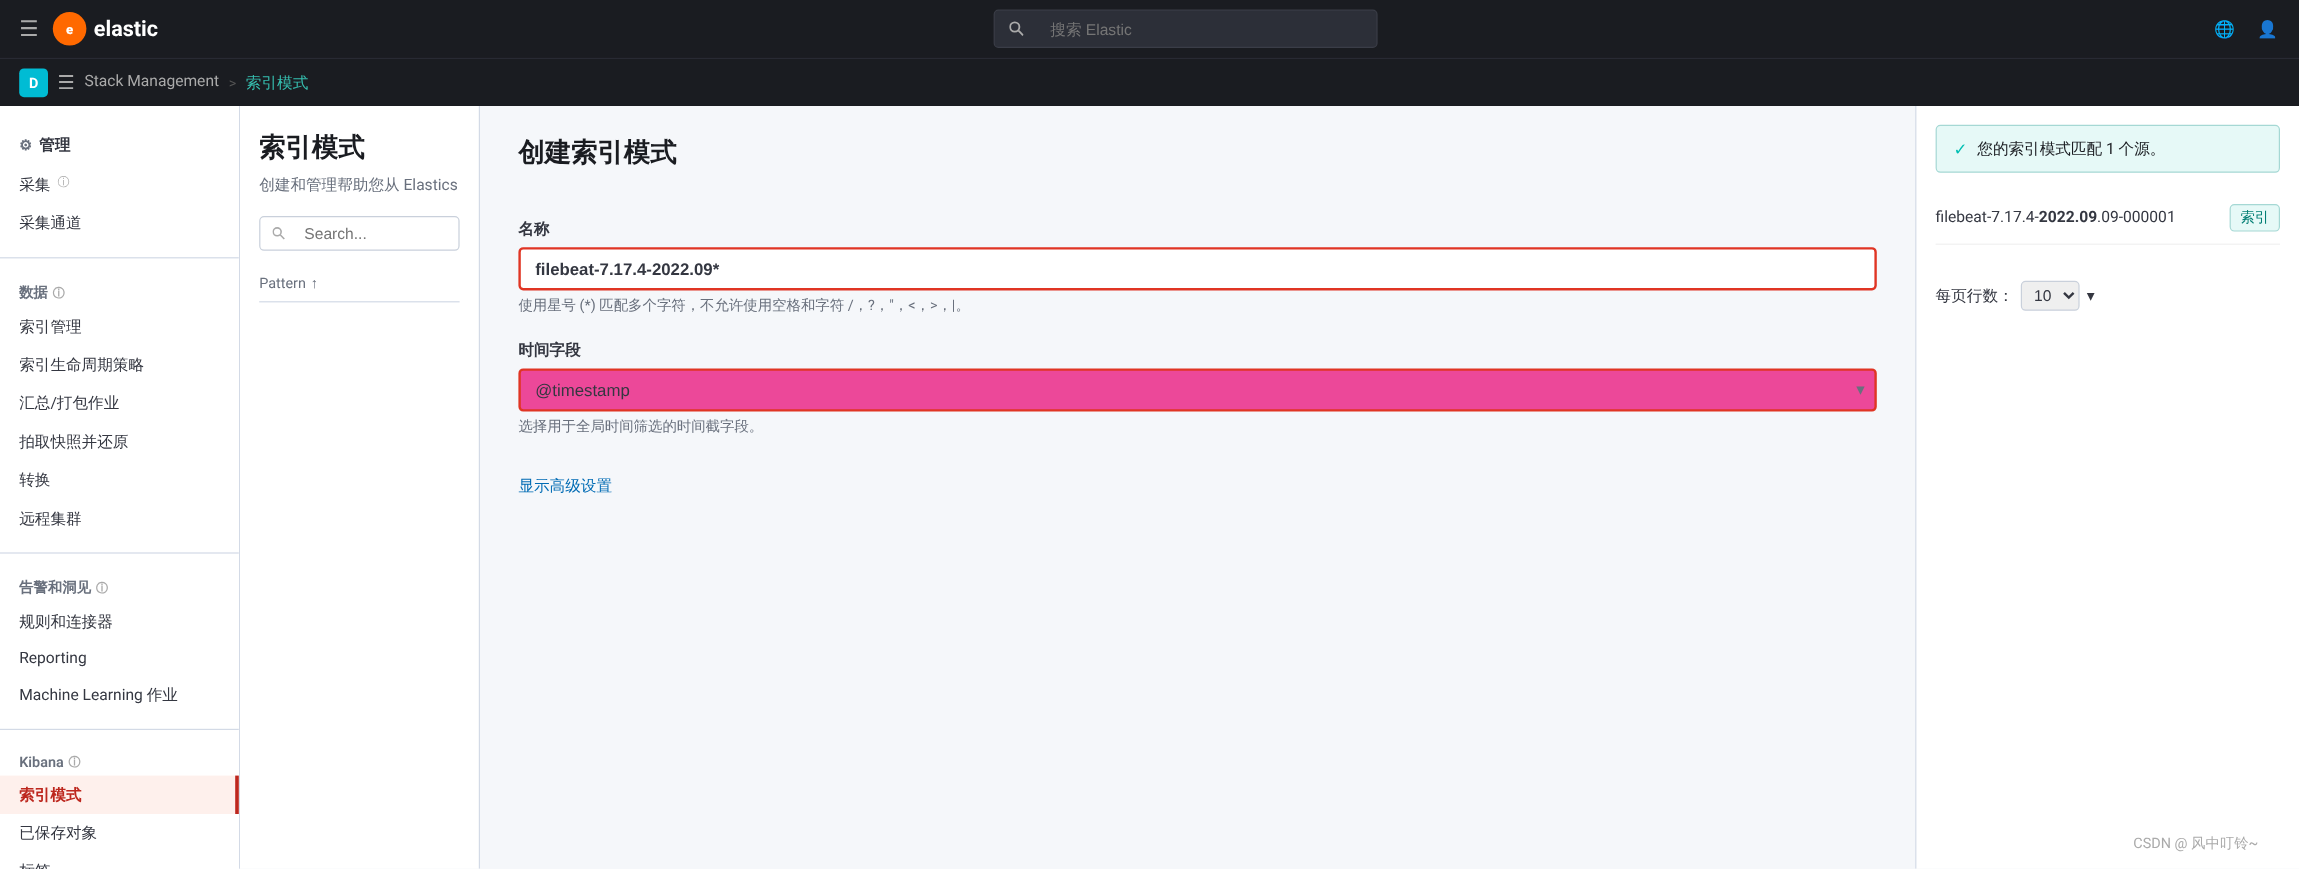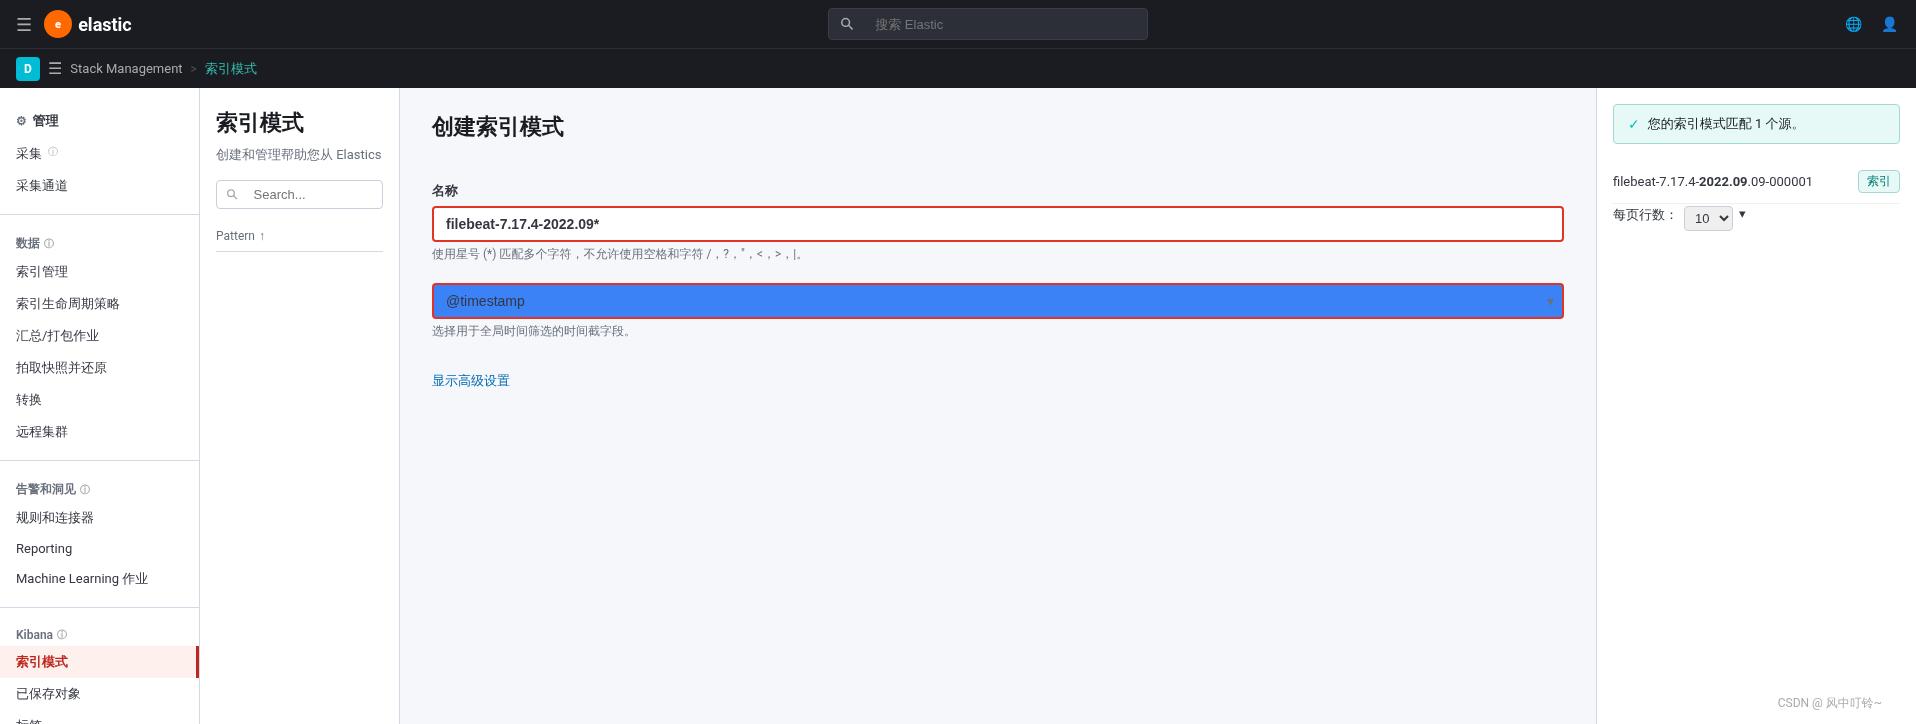--- a/index.html
+++ b/index.html
@@ -147,21 +147,21 @@
       width: 100%;
     }
     .timestamp-select {
       width: 100%;
       border: 2px solid #e03524;
       border-radius: 4px;
       padding: 8px 36px 8px 12px;
       font-size: 14px;
       color: #343741;
       outline: none;
-      background: #3b82f6;
+      background: #ec4899;
       appearance: none;
       -webkit-appearance: none;
     }
     .select-arrow {
       position: absolute;
       right: 10px;
       top: 50%;
       transform: translateY(-50%);
       color: #69707d;
       pointer-events: none;
@@ -202,22 +202,23 @@
       background: #e6f9f7;
       color: #017d73;
       border: 1px solid #a5d8d4;
       border-radius: 4px;
       padding: 2px 8px;
       font-size: 12px;
       cursor: pointer;
     }
     .pagination-row {
       display: flex;
+      align-items: center;
       gap: 6px;
-      margin-top: 2px;
+      margin-top: 30px;
       font-size: 13px;
       color: #343741;
     }
     .pagination-select {
       border: 1px solid #c9d0db;
       border-radius: 4px;
       padding: 3px 6px;
       font-size: 13px;
       color: #343741;
     }
@@ -353,20 +354,21 @@
   </div>
 
   <div class="content-area">
     <h2 class="create-title">创建索引模式</h2>
     <div class="form-group">
       <label class="form-label">名称</label>
       <input class="form-input" type="text" value="filebeat-7.17.4-2022.09*" style="">
       <p class="form-hint">使用星号 (*) 匹配多个字符，不允许使用空格和字符 /，?，"，&lt;，&gt;，|。</p>
     </div>
     <div class="form-group">
+      <label class="form-label">时间字段</label>
       <div class="timestamp-select-wrap">
         <select class="timestamp-select">
           <option>@timestamp</option>
         </select>
         <span class="select-arrow">▾</span>
       </div>
       <p class="form-hint">选择用于全局时间筛选的时间截字段。</p>
     </div>
     <a class="show-advanced">显示高级设置</a>
   </div>

